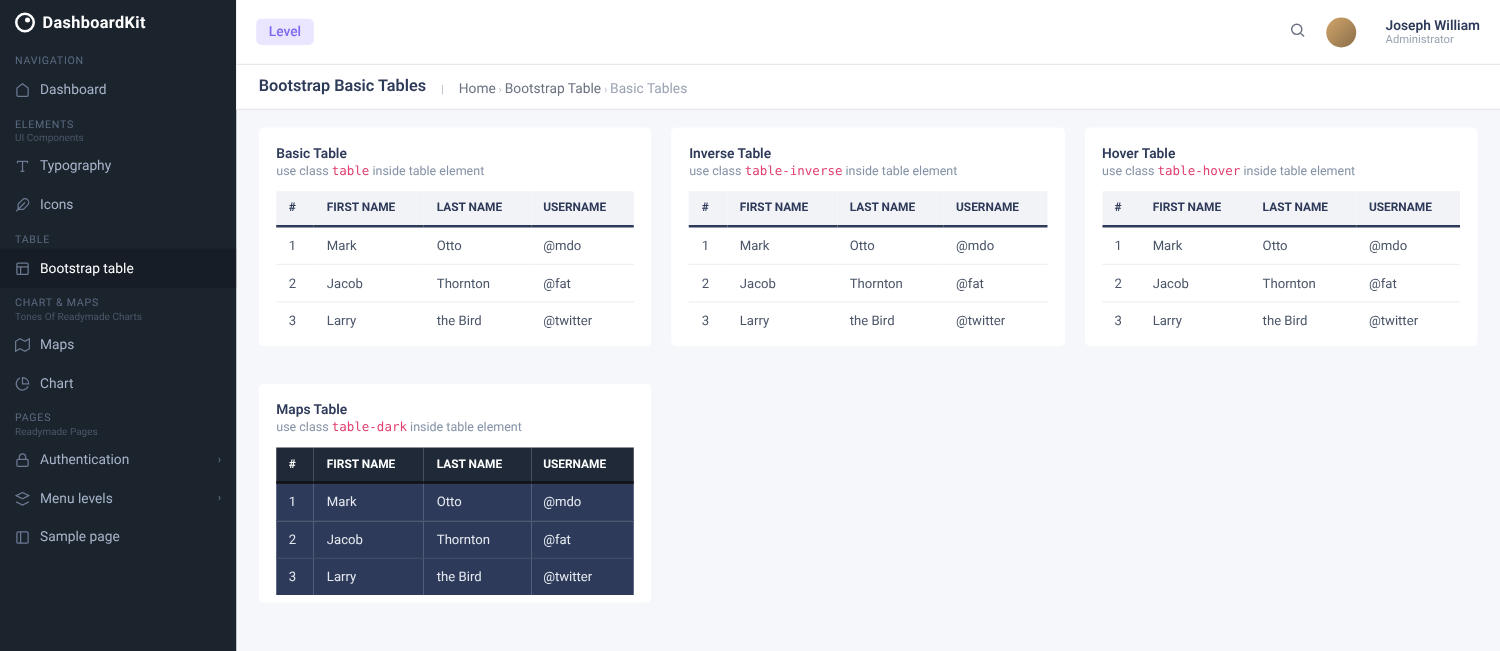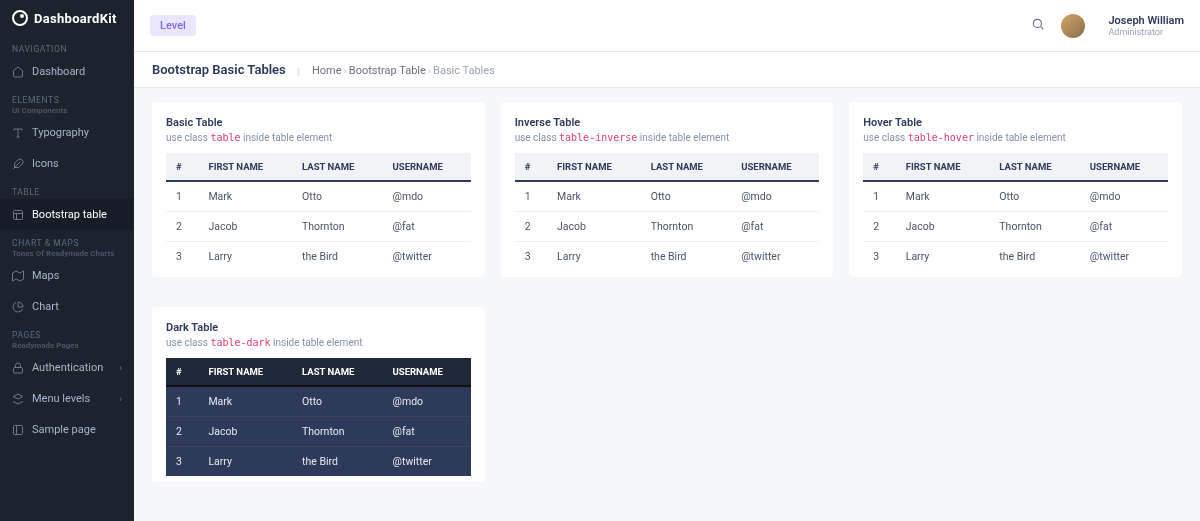--- a/index.html
+++ b/index.html
@@ -1,27 +1,27 @@
 <!DOCTYPE html>
 <html><head>
 <meta charset="utf-8">
 <style>
 * { margin: 0; padding: 0; box-sizing: border-box; }
 body { font-family: -apple-system, BlinkMacSystemFont, 'Segoe UI', Roboto, sans-serif; background: #f6f7fb; display: flex; width: 1200px; height: 521px; overflow: hidden; }
 
 
-.sidebar { width: 134px; background: #1b232d; color: #8492a6; flex-shrink: 0; overflow-y: auto; font-size: 11px; }
+.sidebar { width: 189px; background: #1b232d; color: #8492a6; flex-shrink: 0; overflow-y: auto; font-size: 11px; }
 .sidebar::-webkit-scrollbar { width: 4px; }
 .sidebar::-webkit-scrollbar-thumb { background: #2a3441; }
 .brand { display: flex; align-items: center; gap: 6px; padding: 10px 12px; color: #fff; }
 .brand-icon { width: 16px; height: 16px; border: 2px solid #fff; border-radius: 50%; position: relative; }
 .brand-icon::after { content: ''; position: absolute; width: 4px; height: 4px; background: #fff; border-radius: 50%; top: 2px; right: 2px; }
 .brand-text { font-weight: 700; font-size: 13px; letter-spacing: 0.3px; }
 .sidebar-section { padding: 8px 12px 2px; text-transform: uppercase; font-size: 8.5px; letter-spacing: 0.6px; color: #5c6b82; }
-.sidebar-subtitle { font-size: 8px; color: #4a5668; text-transform: none; letter-spacing: 0; margin-top: 1px; font-weight: bold; }
+.sidebar-subtitle { font-size: 8px; color: #4a5668; text-transform: none; letter-spacing: 0; margin-top: 1px; }
 .sidebar-item { display: flex; align-items: center; gap: 8px; padding: 9px 12px; cursor: pointer; color: #a7b4c9; font-size: 11px; }
 .sidebar-item.active { background: #161d27; color: #fff; }
 .sidebar-icon { width: 12px; height: 12px; display: flex; align-items: center; justify-content: center; color: #6b7a92; }
 .sidebar-item .chev { margin-left: auto; font-size: 9px; color: #6b7a92; }
 
 
 .main { flex: 1; display: flex; flex-direction: column; }
 .topbar { height: 52px; background: #fff; border-bottom: 1px solid #e6e8ed; display: flex; align-items: center; padding: 0 16px; gap: 16px; }
 .level-badge { background: #eae6ff; color: #7c69ef; padding: 4px 10px; border-radius: 4px; font-size: 11px; font-weight: 500; }
 .topbar-right { margin-left: auto; display: flex; align-items: center; gap: 16px; }
@@ -300,21 +300,21 @@
                 <td>3</td>
                 <td>Larry</td>
                 <td>the Bird</td>
                 <td>@twitter</td>
               </tr>
             </tbody>
     </table>
         </div>
         <div class="card">
     <div class="card-header">
-      <div class="card-title">Dark Table</div>
+      <div class="card-title">Maps Table</div>
       <div class="card-desc">use class <code>table-dark</code> inside table element</div>
     </div>
     <table class="dark-table">
       <thead>
               <tr>
                 <th>#</th>
                 <th>FIRST NAME</th>
                 <th>LAST NAME</th>
                 <th>USERNAME</th>
               </tr>

